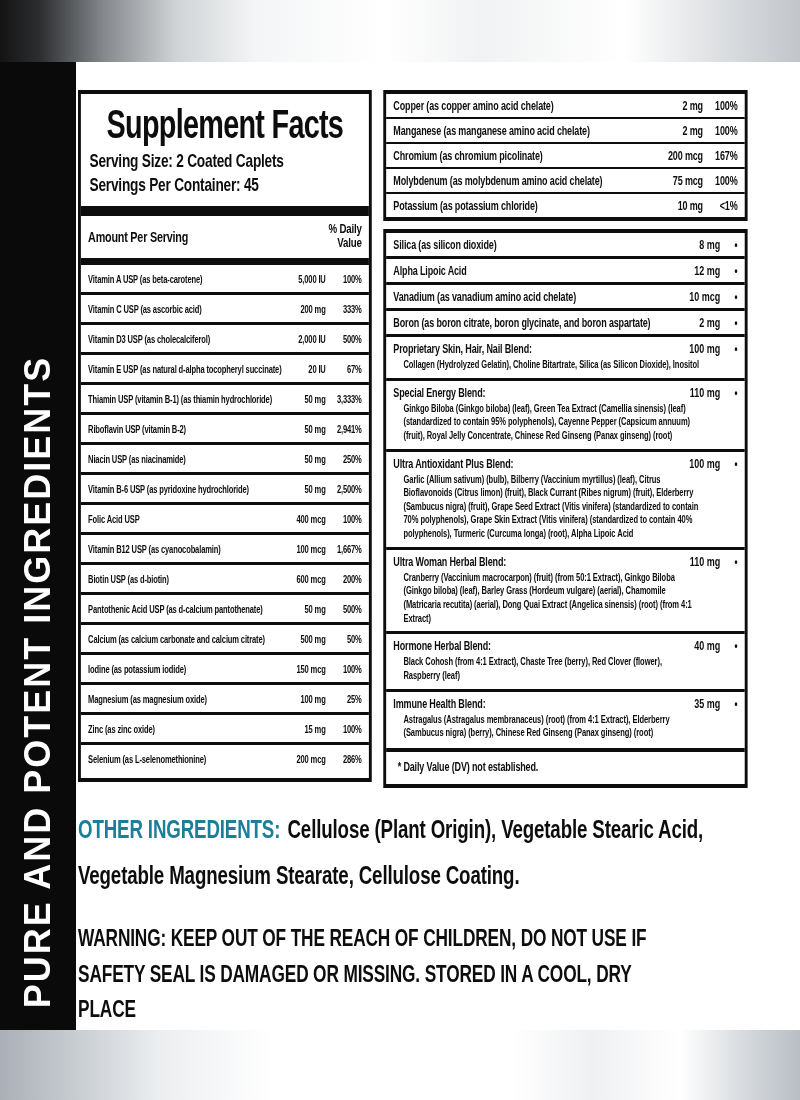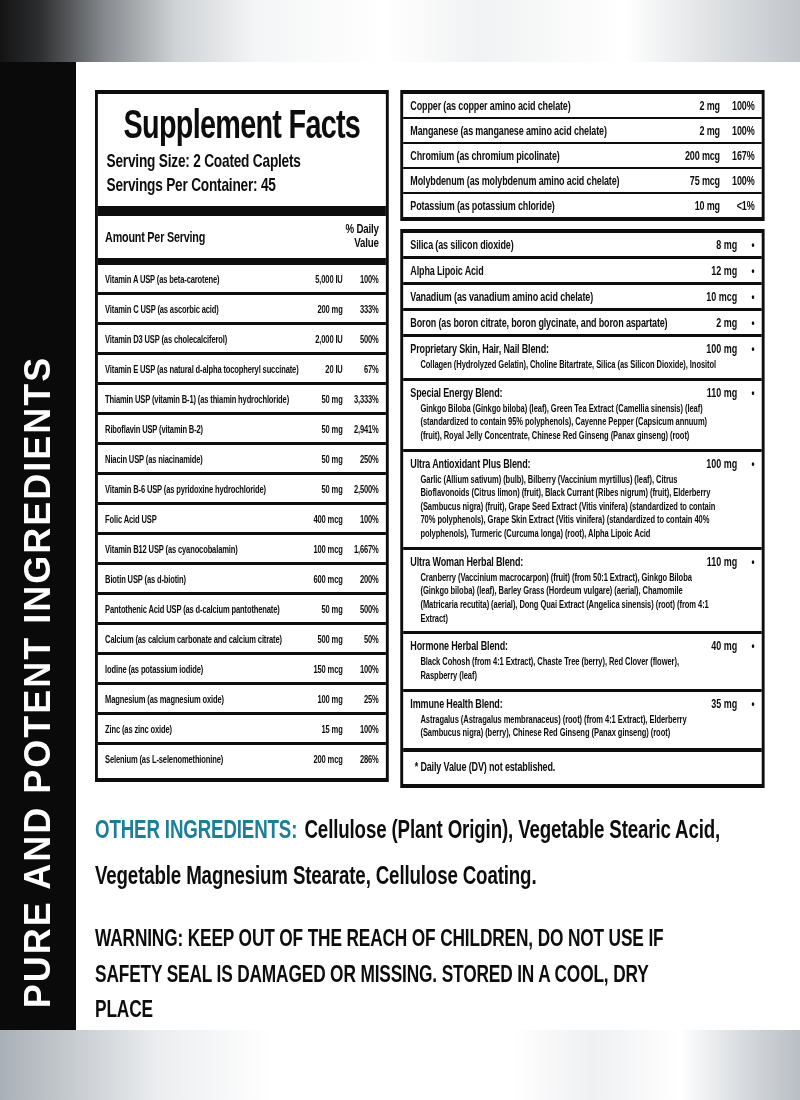--- a/index.html
+++ b/index.html
@@ -22,21 +22,21 @@
   }
   .main{display:flex;height:968px;background:#ffffff;}
   
   .side-bar{width:76px;flex:0 0 76px;background:#0a0a0a;position:relative;}
   .side-bar .vtext{
     position:absolute;left:50%;top:64%;
     transform:translate(-50%,-50%) rotate(-90deg);
     white-space:nowrap;color:#ffffff;font-size:36px;letter-spacing:2px;
   }
   
-  .label-area{flex:1 1 auto;background:#ffffff;padding:28px 0 0 19px;overflow:hidden;}
+  .label-area{flex:1 1 auto;background:#ffffff;padding:28px 0 0 2px;overflow:hidden;}
   .condense{width:958px;transform:scaleX(0.72);transform-origin:left top;}
   .cols{display:flex;gap:16px;align-items:flex-start;}
   .box{border:4px solid #0d0d0d;background:#ffffff;box-sizing:border-box;}
   .leftbox{width:408px;flex:0 0 408px;}
   .rightcol{width:506px;flex:0 0 506px;display:flex;flex-direction:column;gap:8px;}
 
   
   .sf-title{font-size:40px;text-align:center;padding:8px 4px 2px;letter-spacing:-1px;}
   .sf-serving{font-size:19px;line-height:1.26;padding:0 12px;letter-spacing:-0.3px;}
   .sf-serving:first-of-type{padding-top:6px;}

